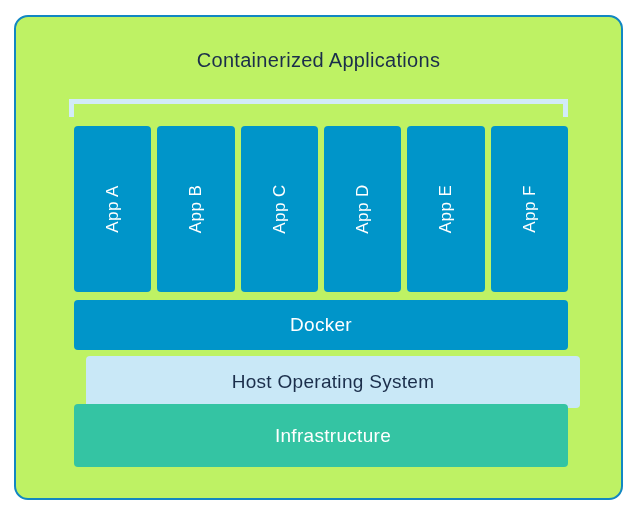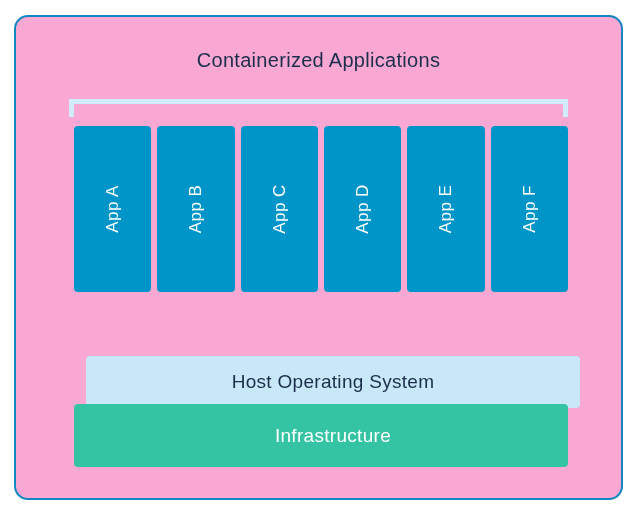--- a/index.html
+++ b/index.html
@@ -9,21 +9,21 @@
     background: #ffffff;
     font-family: "Liberation Sans", "DejaVu Sans", sans-serif;
     overflow: hidden;
   }
   .card {
     position: absolute;
     left: 14px;
     top: 15px;
     width: 609px;
     height: 485px;
-    background: #f9a8d4;
+    background: #bef264;
     border: 2px solid #1187c2;
     border-radius: 14px;
   }
   .title {
     position: absolute;
     left: 0;
     top: 32px;
     width: 100%;
     text-align: center;
     font-size: 20px;
@@ -121,20 +121,23 @@
       <span class="app-label">App D</span>
     </div>
     <div class="app-box">
       <span class="app-label">App E</span>
     </div>
     <div class="app-box">
       <span class="app-label">App F</span>
     </div>
   </div>
 
+  <div class="layer layer-docker">
+    <span>Docker</span>
+  </div>
 
   <div class="layer layer-host-os">
     <span>Host Operating System</span>
   </div>
 
   <div class="layer layer-infrastructure">
     <span>Infrastructure</span>
   </div>
 
 </div>

